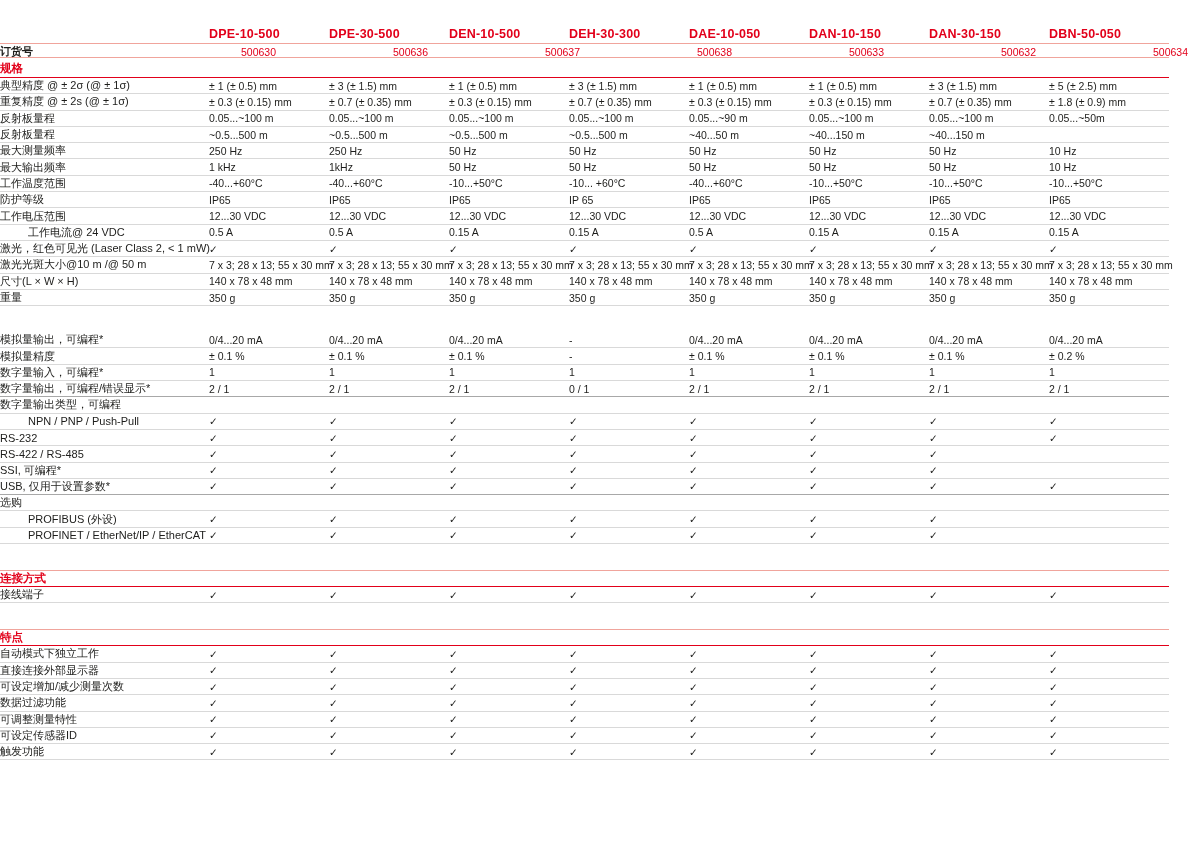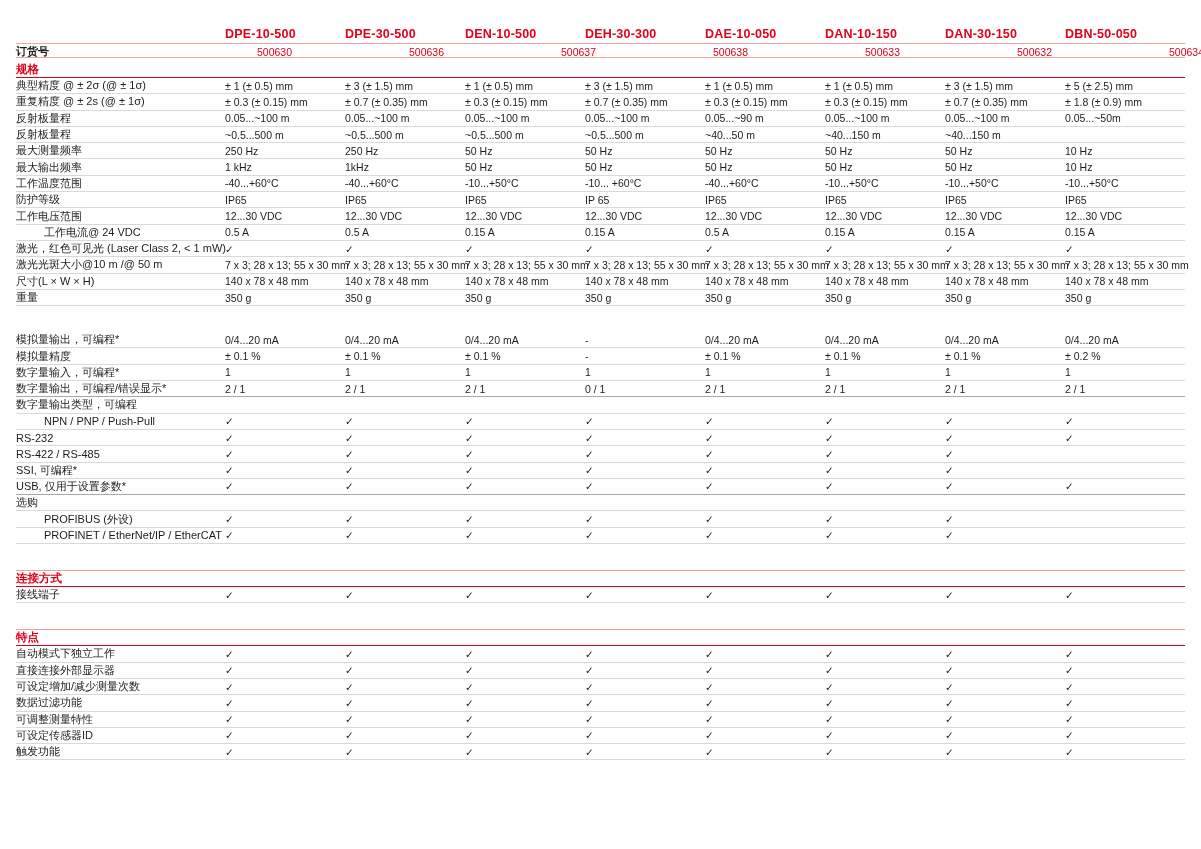--- a/index.html
+++ b/index.html
@@ -9,21 +9,21 @@
     --gray-strong:#a8a8a8;
     --txt:#1d1d1b;
   }
   *{margin:0;padding:0;box-sizing:border-box;}
   html,body{background:#ffffff;}
   body{
     width:1201px;height:849px;overflow:hidden;
     font-family:"Liberation Sans","DejaVu Sans",sans-serif;
     color:var(--txt);
   }
-  .page{width:993px;height:849px;padding:24px 0 0 16px;}
+  .page{width:993px;height:849px;padding:24px 0 0 0;}
   .tbl{width:1169px;}
   .grid-row{
     display:grid;
     grid-template-columns:209px repeat(8,120px);
     align-items:center;
   }
   .grid-row > div{white-space:nowrap;overflow:visible;}
   
   .model-row{height:20px;border-bottom:1px solid var(--salmon);}
   .model{font-size:12.5px;font-weight:bold;color:var(--red);letter-spacing:.2px;}
@@ -31,21 +31,21 @@
   .order-row{height:14px;border-bottom:1px solid var(--salmon);gap:32px;}
   .order-row .lbl{font-size:11px;font-weight:bold;color:var(--txt);}
   .ordno{font-size:10.5px;color:var(--red);}
   
   .sec{margin-top:0;}
   .sec + .sec{margin-top:26px;}
   .sec + .sec .sec-head{border-top:1px solid var(--salmon);}
   .sec-head{
     height:17px;margin-top:3px;
     border-bottom:1.5px solid var(--red);
-    display:flex;align-items:center;
+    display:flex;align-items:flex-start;
   }
   .sec-head .sec-title{font-size:11.5px;font-weight:bold;color:var(--red);}
   
   .data-row{height:16.3px;border-bottom:1px solid var(--gray);}
   .data-row.strong{border-bottom:1.5px solid var(--gray-strong);}
   .lbl{font-size:11px;color:var(--txt);}
   .lbl.indent{padding-left:28px;}
   .val{font-size:10.5px;color:var(--txt);}
   .chk{font-size:10.5px;color:var(--txt);}
 </style>

